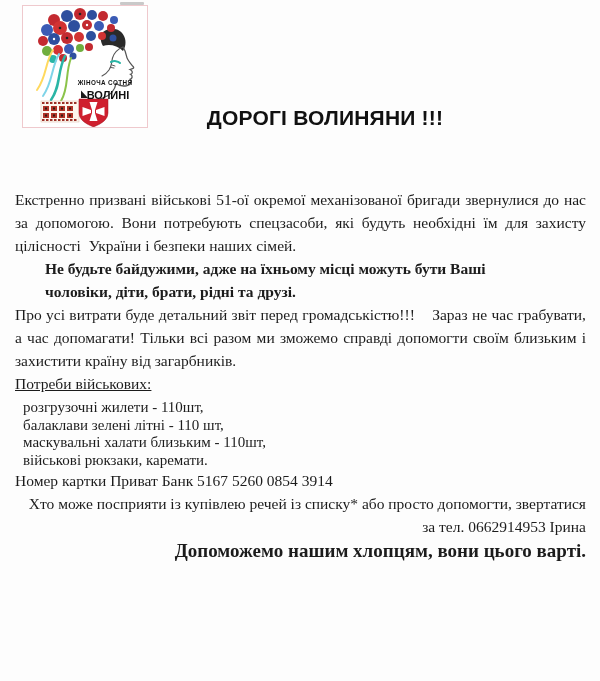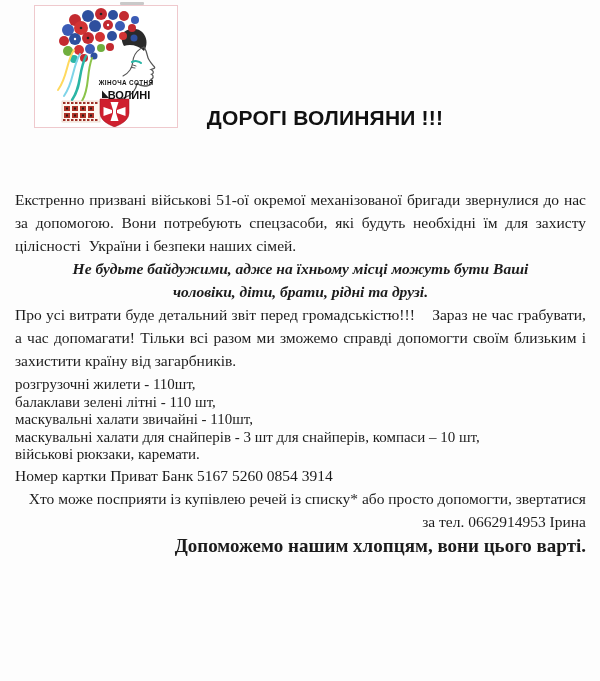--- a/index.html
+++ b/index.html
@@ -10,22 +10,22 @@
     color:#1c1c1c;
   }
   .page{
     position:relative;
     width:600px;height:681px;
     background:#fdfdfd;
     overflow:hidden;
   }
   
   .logo{
-    position:absolute;left:34px;top:5px;
-    width:144px;height:123px;
+    position:absolute;left:22px;top:5px;
+    width:126px;height:123px;
     background:#ffffff;
     border:1px solid #efc9cd;
     box-sizing:border-box;
   }
   .logo svg{display:block;width:100%;height:100%;}
   .watermark{
     position:absolute;left:120px;top:2px;
     width:24px;height:3px;
     background:#c9c9c9;border-radius:1px;
   }
@@ -43,27 +43,27 @@
     letter-spacing:0.2px;
   }
   
   .content{
     position:absolute;top:188px;left:15px;right:14px;
   }
   .content p{margin:0;}
   .body{font-size:15.5px;line-height:23px;}
   .justify{text-align:justify;white-space:pre-wrap;}
   .appeal{
-    font-weight:bold;text-align:center;
-    padding:0 30px;margin-top:19px;font-style:italic;
+    font-weight:bold;text-align:left;
+    padding:0 30px;margin-top:19px;
   }
   .report{margin-top:9px;}
   .needs-heading{margin-top:8px;font-size:15.5px;line-height:23px;}
   .needs-heading .u{text-decoration:underline;}
-  .needs-list{margin-top:4px;}
+  .needs-list{margin-top:4px;margin-left:8px;}
   .needs-item{font-size:15px;line-height:17.5px;}
   .card{margin-top:12px;}
   .contact{margin-top:12px;text-align:right;}
   .closing{
     margin-top:8px;
     font-weight:bold;font-size:19px;line-height:25px;
     text-align:right;
   }
   .footnote{margin-top:12px;font-size:10.5px;line-height:13px;}
 </style>
@@ -195,26 +195,26 @@
 
   <h1 class="title">ДОРОГІ ВОЛИНЯНИ !!!</h1>
 
   <div class="content">
     <p class="body justify">Екстренно призвані військові 51-ої окремої механізованої бригади звернулися до нас за допомогою. Вони потребують спецзасоби, які будуть необхідні їм для захисту цілісності  України і безпеки наших сімей.</p>
 
     <p class="body appeal">Не будьте байдужими, адже на їхньому місці можуть бути Ваші чоловіки, діти, брати, рідні та друзі.</p>
 
     <p class="body justify report">Про усі витрати буде детальний звіт перед громадськістю!!!    Зараз не час грабувати, а час допомагати! Тільки всі разом ми зможемо справді допомогти своїм близьким і захистити країну від загарбників.</p>
 
+    <p class="needs-heading"><span class="u">Потреби військових:</span></p>
 
     <div class="needs-list">
       <div class="needs-item">розгрузочні жилети - 110шт,</div>
       <div class="needs-item">балаклави зелені літні - 110 шт,</div>
-      <div class="needs-item">маскувальні халати звичайні - 110шт,</div>
-      <div class="needs-item">маскувальні халати для снайперів - 3 шт для снайперів, компаси – 10 шт,</div>
+      <div class="needs-item">маскувальні халати близьким - 110шт,</div>
       <div class="needs-item">військові рюкзаки, каремати.</div>
     </div>
 
     <p class="body card">Номер картки Приват Банк 5167 5260 0854 3914</p>
 
     <p class="body contact">Хто може посприяти із купівлею речей із списку* або просто допомогти, звертатися за тел. 0662914953 Ірина</p>
 
     <p class="closing">Допоможемо нашим хлопцям, вони цього варті.</p>
 
   </div>

